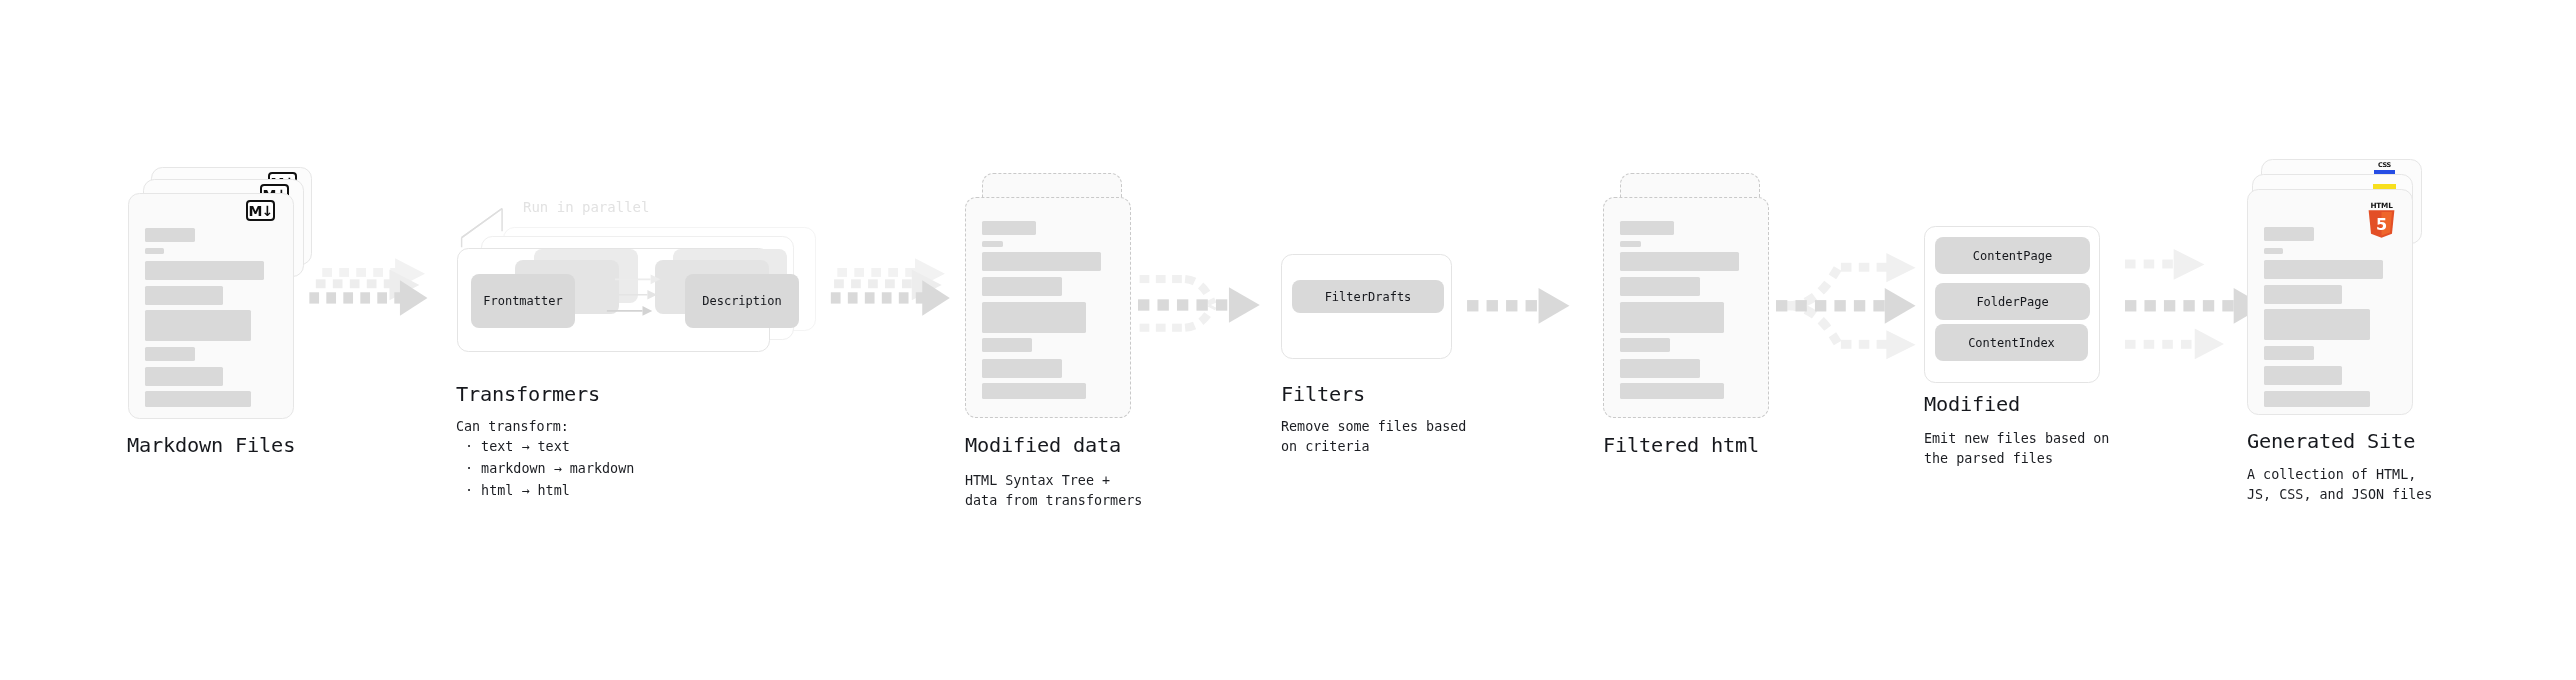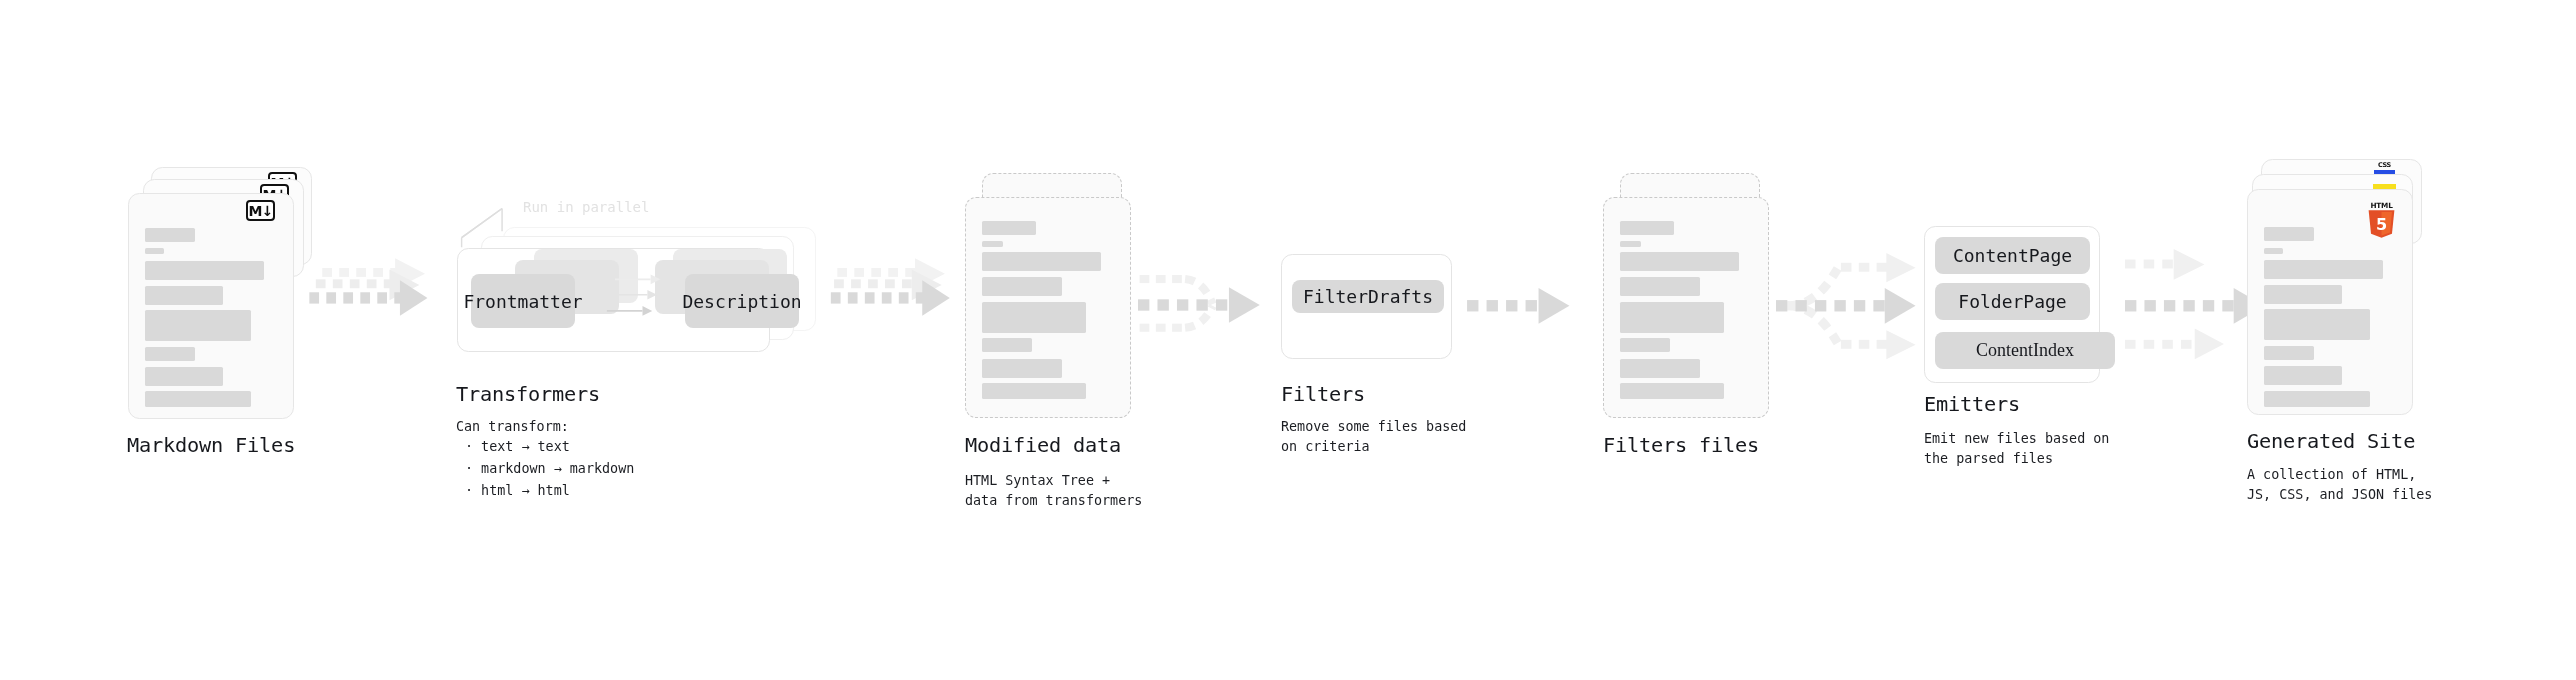--- a/index.html
+++ b/index.html
@@ -41,21 +41,21 @@
   
   .frame{
     position:absolute;border:1.4px solid #e4e4e4;border-radius:11.4px;
     background:#ffffff;box-sizing:border-box;
   }
   .frame.fade1{border-color:#efefef;}
   .frame.fade2{border-color:#f4f4f4;}
   .chip{
     position:absolute;background:#d9d9d9;border-radius:8.1px;
     display:flex;align-items:center;justify-content:center;
-    font-size:18px;color:#16181d;letter-spacing:0px;white-space:nowrap;
+    font-size:12px;color:#16181d;letter-spacing:0px;white-space:nowrap;
   }
   .chip.g1{background:#ebebeb;}
   .chip.g2{background:#e4e4e4;}
 
   
   .title{
     position:absolute;font-size:20.3px;letter-spacing:-0.2px;color:#16181d;white-space:nowrap;
   }
   .subtitle{
     position:absolute;font-size:13.4px;line-height:20.3px;color:#1b1d22;white-space:pre;
@@ -259,21 +259,21 @@
       <div class="bar" style="left:16.3px;top:23px;width:54px;height:14px;"></div>
       <div class="bar" style="left:16.3px;top:43px;width:20.3px;height:5.7px;"></div>
       <div class="bar" style="left:16.3px;top:54px;width:119px;height:18.7px;"></div>
       <div class="bar" style="left:16.3px;top:79px;width:80px;height:18.7px;"></div>
       <div class="bar" style="left:16.3px;top:104px;width:104px;height:31px;"></div>
       <div class="bar" style="left:16.3px;top:140px;width:50px;height:14px;"></div>
       <div class="bar" style="left:16.3px;top:161px;width:80px;height:18.7px;"></div>
       <div class="bar" style="left:16.3px;top:185px;width:104px;height:16.3px;"></div>
     </div>
 
-    <div class="title" style="left:1603px;top:433px;">Filters files</div>
+    <div class="title" style="left:1603px;top:433px;">Filtered html</div>
   </div>
 
   <svg class="conn" style="left:1776px;top:236px;" width="142" height="142" viewBox="0 0 175 175">
     <g>
       <path d="M14,86 C44,86 62,64 76,40" stroke="#f0f0f0" stroke-width="11" fill="none" stroke-dasharray="13 10"></path>
       <rect x="80" y="33" width="13" height="11" fill="#f0f0f0"></rect>
       <rect x="102" y="33" width="13" height="11" fill="#f0f0f0"></rect>
       <rect x="124" y="33" width="13" height="11" fill="#f0f0f0"></rect>
       <polygon points="136,21 172,39 136,57" fill="#f0f0f0"></polygon>
     </g>
@@ -292,23 +292,23 @@
       <rect x="96" y="79" width="14" height="14"></rect>
         <rect x="120" y="79" width="14" height="14"></rect>
       <polygon points="134,64 172,86 134,108"></polygon>
     </g>
   </svg>
 
   <div class="node">
     <div class="frame" style="left:1924px;top:226px;width:176px;height:157px;"></div>
     <div class="chip" style="left:1935px;top:237px;width:155px;height:37px;">ContentPage</div>
     <div class="chip" style="left:1935px;top:283px;width:155px;height:37px;">FolderPage</div>
-    <div class="chip" style="left:1935px;top:332px;width:180px;height:37px;font-family:Liberation Serif, serif;">ContentIndex</div>
-
-    <div class="title" style="left:1924px;top:392px;">Emitters</div>
+    <div class="chip" style="left:1935px;top:324px;width:153px;height:37px;">ContentIndex</div>
+
+    <div class="title" style="left:1924px;top:392px;">Modified</div>
     <div class="subtitle" style="left:1924px;top:429px;">Emit new files based on
 the parsed files</div>
   </div>
 
   <svg class="conn" style="left:2125px;top:236px;" width="146" height="142" viewBox="0 0 180 175">
     <g fill="#f0f0f0">
       <rect x="0" y="29" width="13" height="11"></rect>
         <rect x="23" y="29" width="13" height="11"></rect>
       <rect x="46" y="29" width="13" height="11"></rect>
       <polygon points="60,16 98,35 60,54"></polygon>

